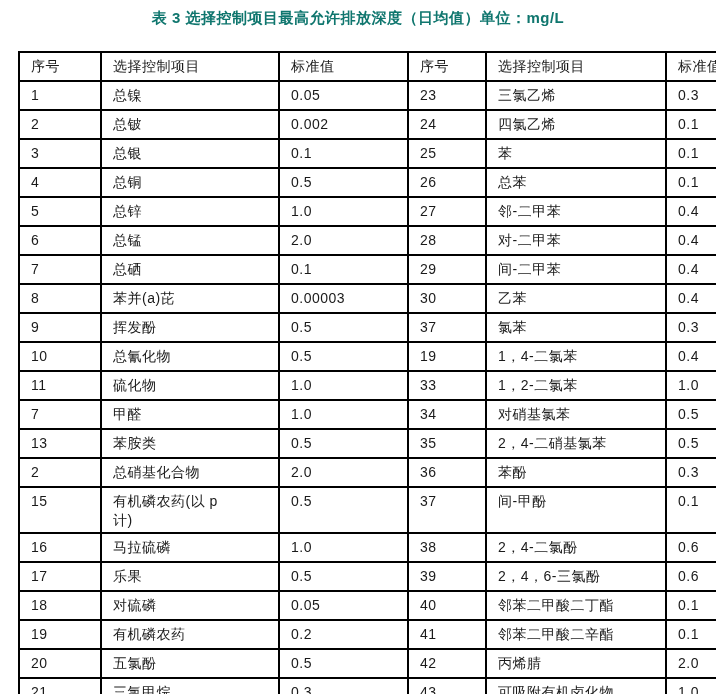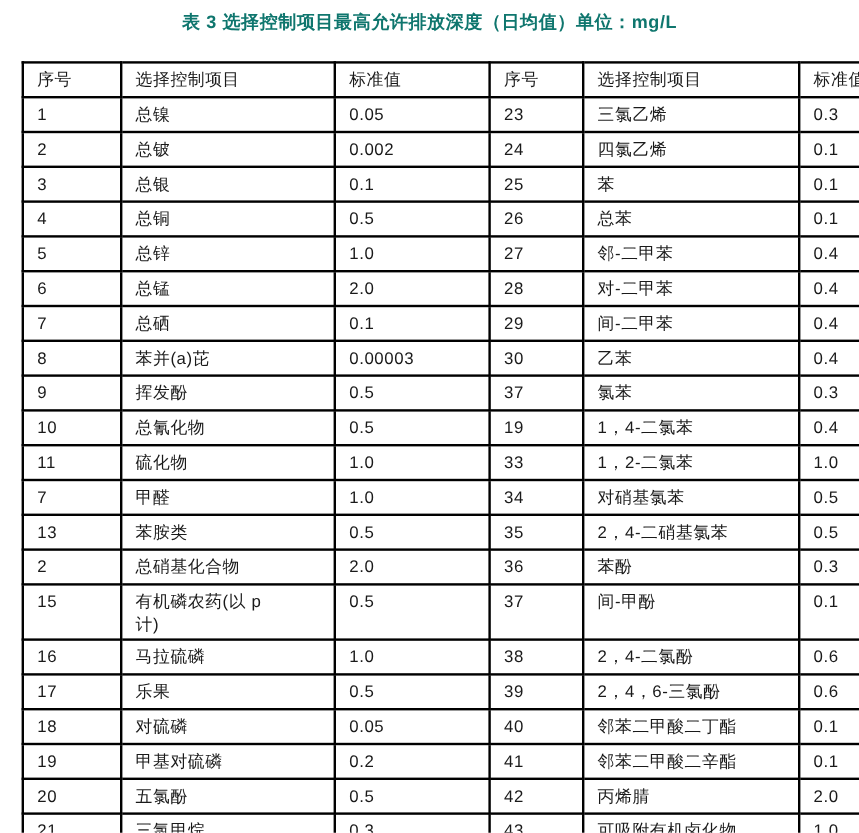--- a/index.html
+++ b/index.html
@@ -217,21 +217,21 @@
         <tr>
           <td class="col0">18</td>
           <td class="col1">对硫磷</td>
           <td class="col2">0.05</td>
           <td class="col3">40</td>
           <td class="col4">邻苯二甲酸二丁酯</td>
           <td class="col5">0.1</td>
         </tr>
         <tr>
           <td class="col0">19</td>
-          <td class="col1">甲基对硫磷</td>
+          <td class="col1">有机磷农药</td>
           <td class="col2">0.2</td>
           <td class="col3">41</td>
           <td class="col4">邻苯二甲酸二辛酯</td>
           <td class="col5">0.1</td>
         </tr>
         <tr>
           <td class="col0">20</td>
           <td class="col1">五氯酚</td>
           <td class="col2">0.5</td>
           <td class="col3">42</td>

